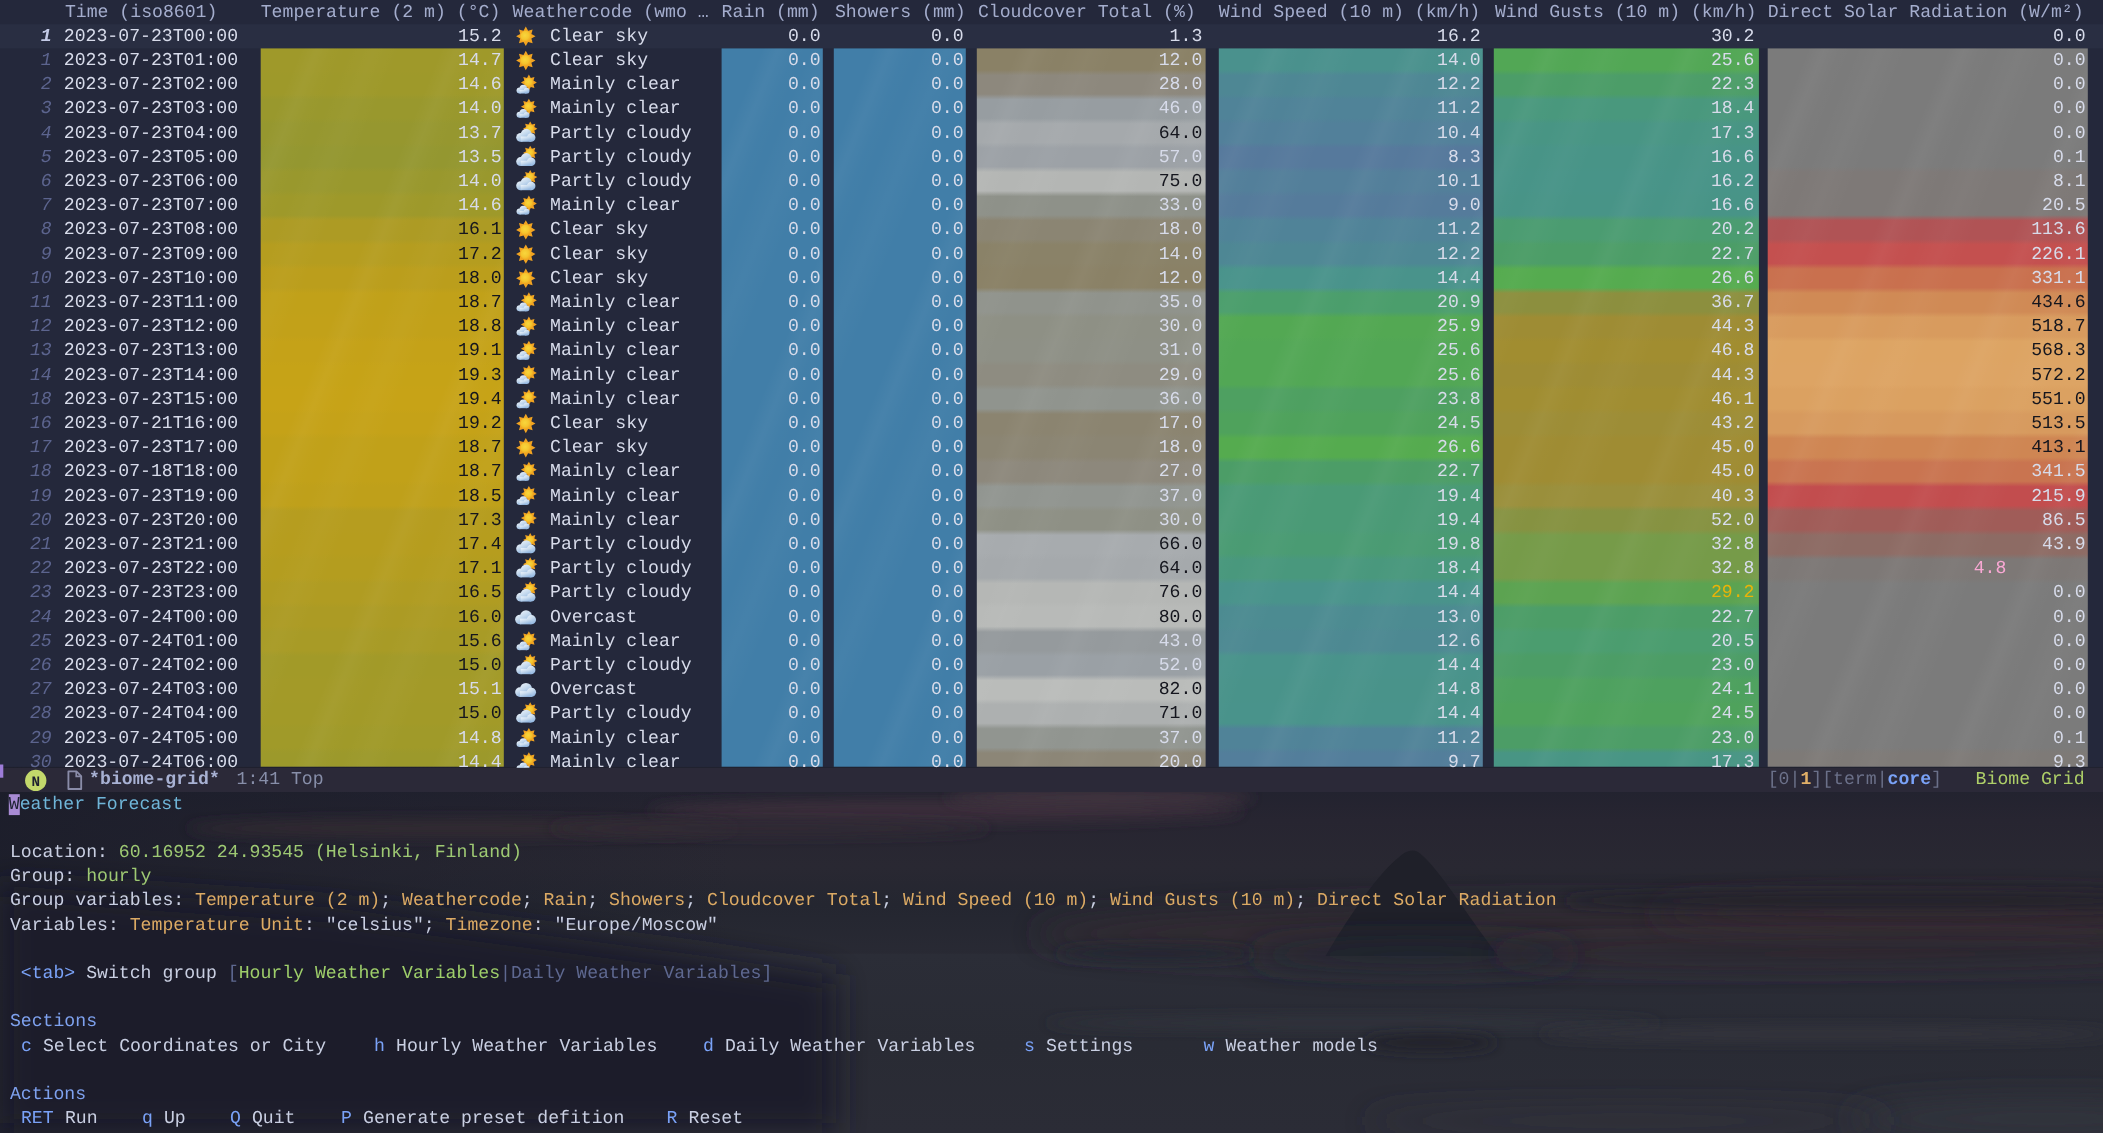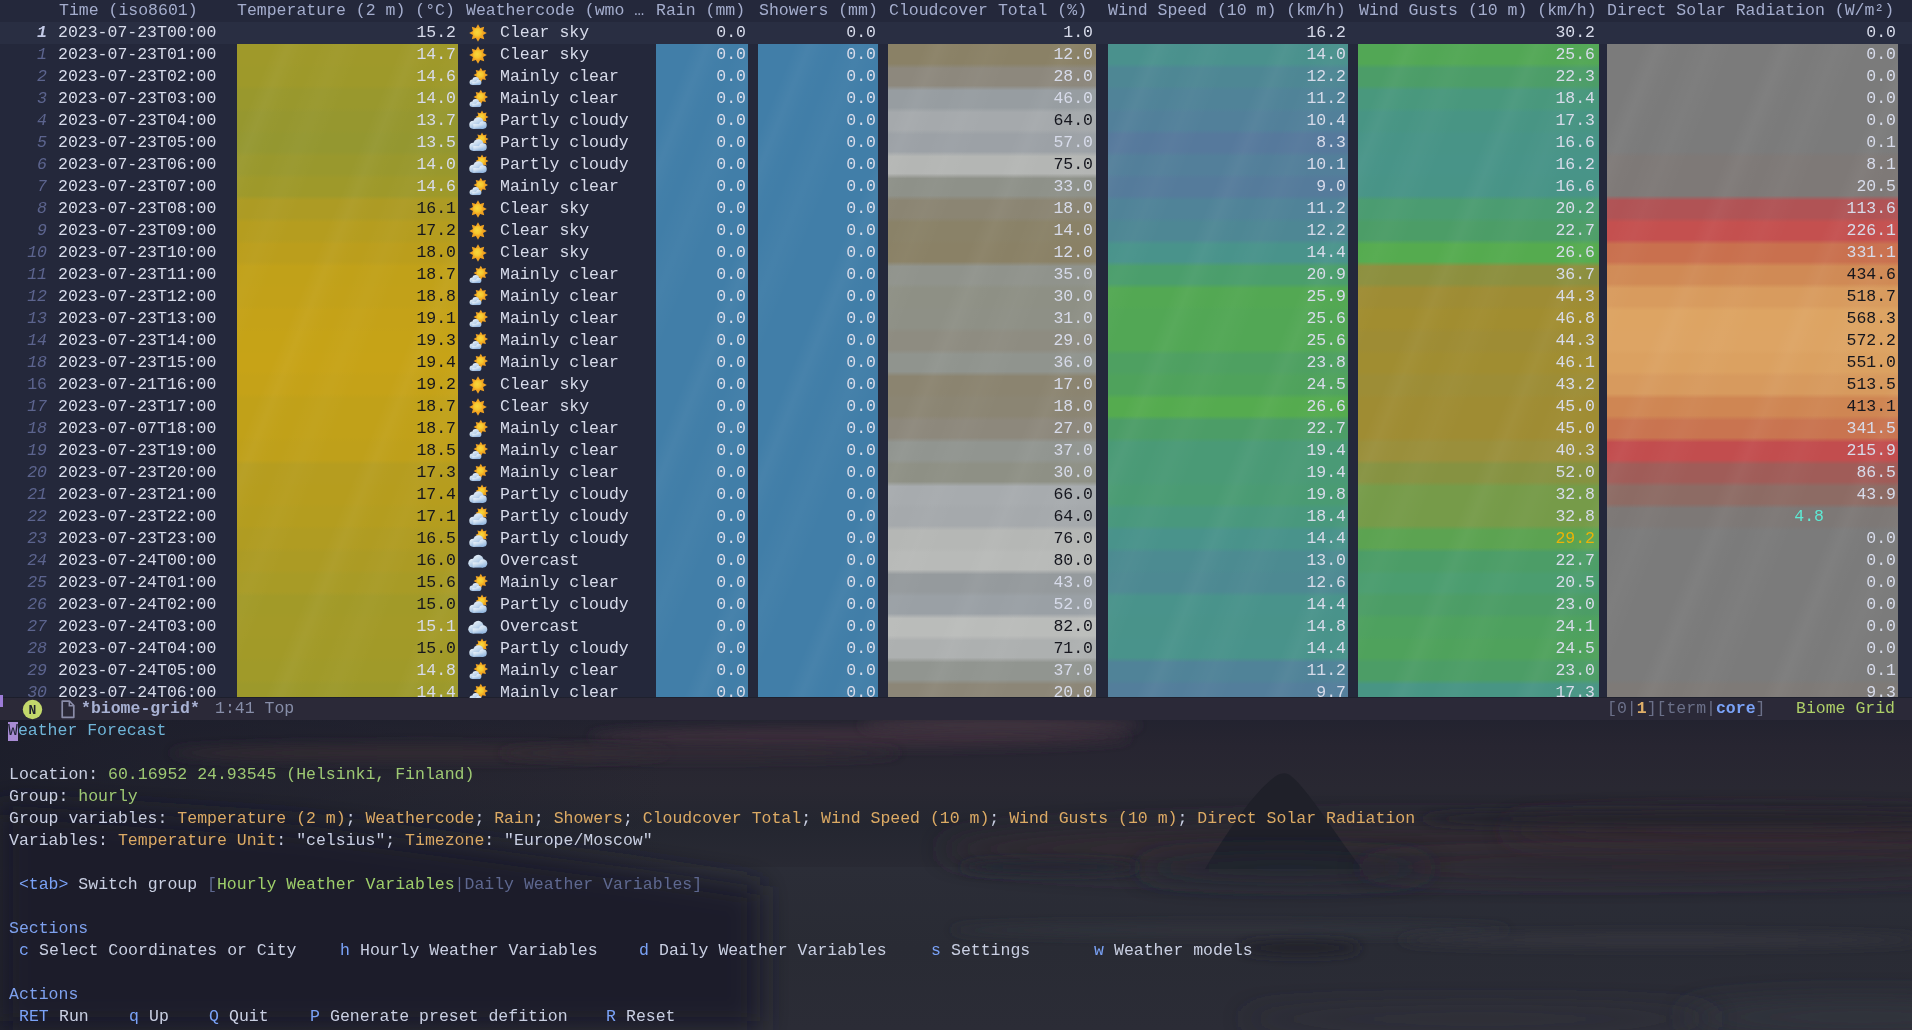--- a/index.html
+++ b/index.html
@@ -113,21 +113,21 @@
 <div class="a" style="left:1607px;top:0;color:#a4adcd">Direct Solar Radiation (W/m²)</div>
 <div class="a r" style="left:0px;top:22px;width:47px;color:#c3cae6;font-style:italic;font-weight:bold">1</div>
 <div class="a" style="left:58px;top:22px;color:#d7dbea">2023-07-23T00:00</div>
 <div class="a r" style="left:336px;top:22px;width:120px;color:#d7dbea">15.2</div>
 <svg class="a" style="left:467px;top:22px" width="22" height="22" viewBox="0 0 22 22">
     <use href="#i-sun"></use>
   </svg>
 <div class="a" style="left:500px;top:22px;color:#d7dbea">Clear sky</div>
 <div class="a r" style="left:626px;top:22px;width:120px;color:#d7dbea">0.0</div>
 <div class="a r" style="left:756px;top:22px;width:120px;color:#d7dbea">0.0</div>
-<div class="a r" style="left:973px;top:22px;width:120px;color:#d7dbea">1.0</div>
+<div class="a r" style="left:973px;top:22px;width:120px;color:#d7dbea">1.3</div>
 <div class="a r" style="left:1226px;top:22px;width:120px;color:#d7dbea">16.2</div>
 <div class="a r" style="left:1475px;top:22px;width:120px;color:#d7dbea">30.2</div>
 <div class="a r" style="left:1776px;top:22px;width:120px;color:#d7dbea">0.0</div>
 <div class="a r" style="left:0px;top:44px;width:47px;color:#5c648e;font-style:italic">1</div>
 <div class="a" style="left:58px;top:44px;color:#d7dbea">2023-07-23T01:00</div>
 <div class="a r" style="left:336px;top:44px;width:120px;color:#d7dbea">14.7</div>
 <svg class="a" style="left:467px;top:44px" width="22" height="22" viewBox="0 0 22 22">
     <use href="#i-sun"></use>
   </svg>
 <div class="a" style="left:500px;top:44px;color:#d7dbea">Clear sky</div>
@@ -312,21 +312,21 @@
 <svg class="a" style="left:467px;top:352px" width="22" height="22" viewBox="0 0 22 22">
     <use href="#i-mc"></use>
   </svg>
 <div class="a" style="left:500px;top:352px;color:#d7dbea">Mainly clear</div>
 <div class="a r" style="left:626px;top:352px;width:120px;color:#d7dbea">0.0</div>
 <div class="a r" style="left:756px;top:352px;width:120px;color:#d7dbea">0.0</div>
 <div class="a r" style="left:973px;top:352px;width:120px;color:#d7dbea">36.0</div>
 <div class="a r" style="left:1226px;top:352px;width:120px;color:#d7dbea">23.8</div>
 <div class="a r" style="left:1475px;top:352px;width:120px;color:#d7dbea">46.1</div>
 <div class="a r" style="left:1776px;top:352px;width:120px;color:#15161e">551.0</div>
-<div class="a r" style="left:0px;top:374px;width:47px;color:#5c648e;">16</div>
+<div class="a r" style="left:0px;top:374px;width:47px;color:#5c648e;font-style:italic">16</div>
 <div class="a" style="left:58px;top:374px;color:#d7dbea">2023-07-21T16:00</div>
 <div class="a r" style="left:336px;top:374px;width:120px;color:#15161e">19.2</div>
 <svg class="a" style="left:467px;top:374px" width="22" height="22" viewBox="0 0 22 22">
     <use href="#i-sun"></use>
   </svg>
 <div class="a" style="left:500px;top:374px;color:#d7dbea">Clear sky</div>
 <div class="a r" style="left:626px;top:374px;width:120px;color:#d7dbea">0.0</div>
 <div class="a r" style="left:756px;top:374px;width:120px;color:#d7dbea">0.0</div>
 <div class="a r" style="left:973px;top:374px;width:120px;color:#d7dbea">17.0</div>
 <div class="a r" style="left:1226px;top:374px;width:120px;color:#d7dbea">24.5</div>
@@ -339,21 +339,21 @@
     <use href="#i-sun"></use>
   </svg>
 <div class="a" style="left:500px;top:396px;color:#d7dbea">Clear sky</div>
 <div class="a r" style="left:626px;top:396px;width:120px;color:#d7dbea">0.0</div>
 <div class="a r" style="left:756px;top:396px;width:120px;color:#d7dbea">0.0</div>
 <div class="a r" style="left:973px;top:396px;width:120px;color:#d7dbea">18.0</div>
 <div class="a r" style="left:1226px;top:396px;width:120px;color:#d7dbea">26.6</div>
 <div class="a r" style="left:1475px;top:396px;width:120px;color:#d7dbea">45.0</div>
 <div class="a r" style="left:1776px;top:396px;width:120px;color:#15161e">413.1</div>
 <div class="a r" style="left:0px;top:418px;width:47px;color:#5c648e;font-style:italic">18</div>
-<div class="a" style="left:58px;top:418px;color:#d7dbea">2023-07-07T18:00</div>
+<div class="a" style="left:58px;top:418px;color:#d7dbea">2023-07-18T18:00</div>
 <div class="a r" style="left:336px;top:418px;width:120px;color:#15161e">18.7</div>
 <svg class="a" style="left:467px;top:418px" width="22" height="22" viewBox="0 0 22 22">
     <use href="#i-mc"></use>
   </svg>
 <div class="a" style="left:500px;top:418px;color:#d7dbea">Mainly clear</div>
 <div class="a r" style="left:626px;top:418px;width:120px;color:#d7dbea">0.0</div>
 <div class="a r" style="left:756px;top:418px;width:120px;color:#d7dbea">0.0</div>
 <div class="a r" style="left:973px;top:418px;width:120px;color:#d7dbea">27.0</div>
 <div class="a r" style="left:1226px;top:418px;width:120px;color:#d7dbea">22.7</div>
 <div class="a r" style="left:1475px;top:418px;width:120px;color:#d7dbea">45.0</div>
@@ -402,21 +402,21 @@
 <div class="a r" style="left:336px;top:506px;width:120px;color:#15161e">17.1</div>
 <svg class="a" style="left:467px;top:506px" width="22" height="22" viewBox="0 0 22 22">
     <use href="#i-pc"></use>
   </svg>
 <div class="a" style="left:500px;top:506px;color:#d7dbea">Partly cloudy</div>
 <div class="a r" style="left:626px;top:506px;width:120px;color:#d7dbea">0.0</div>
 <div class="a r" style="left:756px;top:506px;width:120px;color:#d7dbea">0.0</div>
 <div class="a r" style="left:973px;top:506px;width:120px;color:#15161e">64.0</div>
 <div class="a r" style="left:1226px;top:506px;width:120px;color:#d7dbea">18.4</div>
 <div class="a r" style="left:1475px;top:506px;width:120px;color:#d7dbea">32.8</div>
-<div class="a r" style="left:1704px;top:506px;width:120px;color:#5eead4">4.8</div>
+<div class="a r" style="left:1704px;top:506px;width:120px;color:#f9a8d4">4.8</div>
 <div class="a r" style="left:0px;top:528px;width:47px;color:#5c648e;font-style:italic">23</div>
 <div class="a" style="left:58px;top:528px;color:#d7dbea">2023-07-23T23:00</div>
 <div class="a r" style="left:336px;top:528px;width:120px;color:#15161e">16.5</div>
 <svg class="a" style="left:467px;top:528px" width="22" height="22" viewBox="0 0 22 22">
     <use href="#i-pc"></use>
   </svg>
 <div class="a" style="left:500px;top:528px;color:#d7dbea">Partly cloudy</div>
 <div class="a r" style="left:626px;top:528px;width:120px;color:#d7dbea">0.0</div>
 <div class="a r" style="left:756px;top:528px;width:120px;color:#d7dbea">0.0</div>
 <div class="a r" style="left:973px;top:528px;width:120px;color:#15161e">76.0</div>

